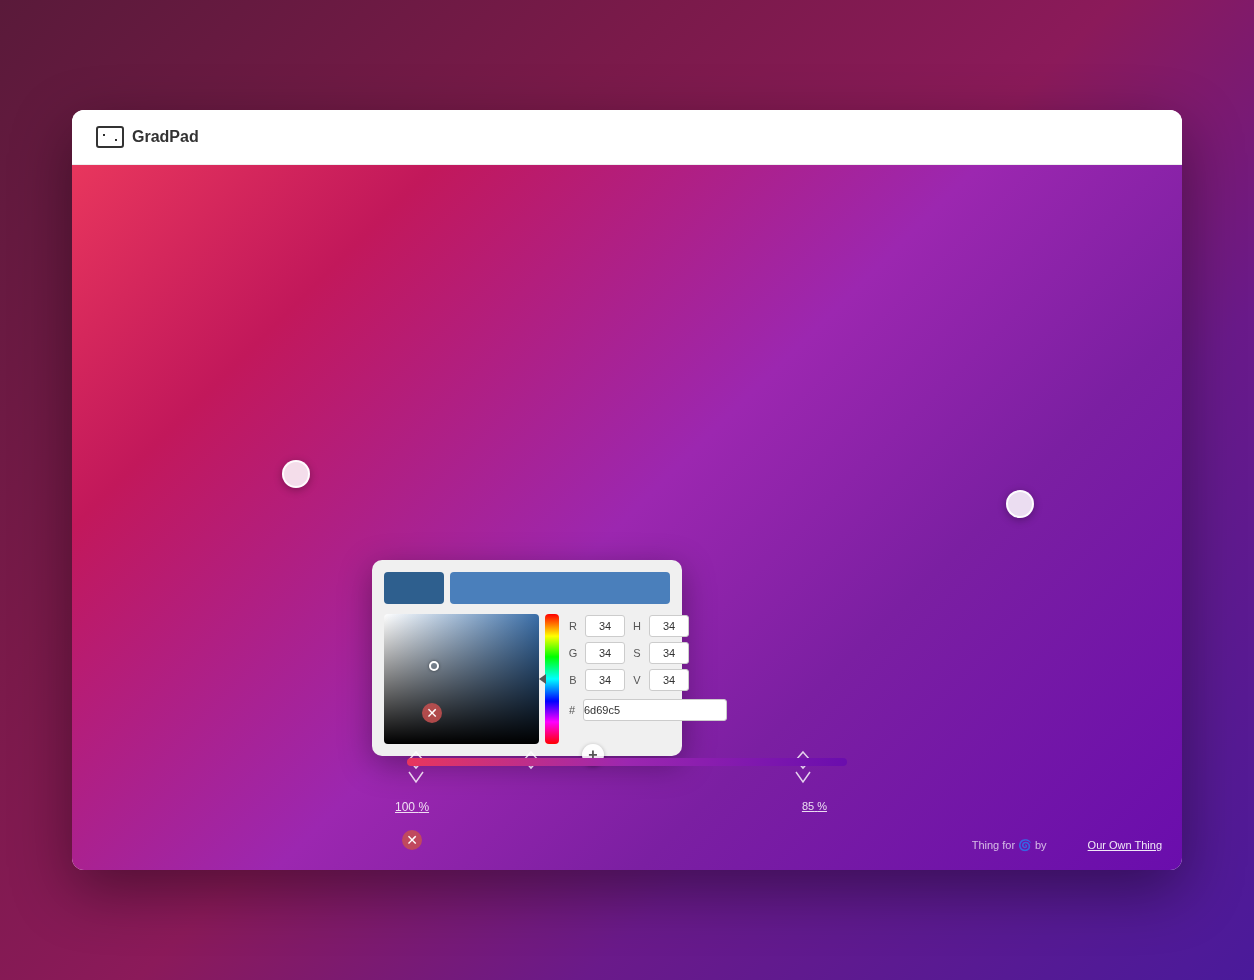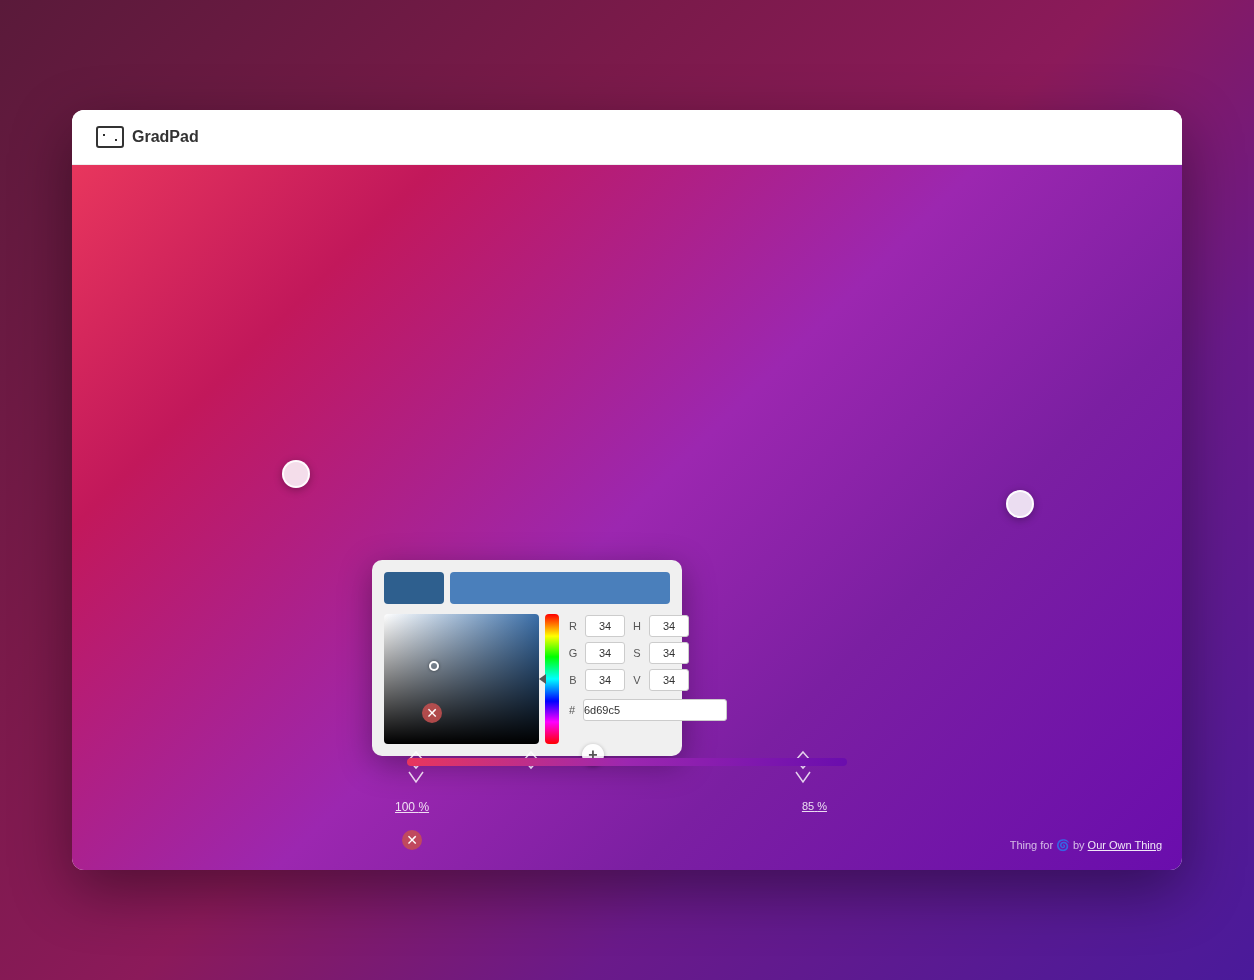--- a/index.html
+++ b/index.html
@@ -297,20 +297,21 @@
       position: absolute;
       bottom: 18px;
       right: 20px;
       font-size: 11px;
       color: rgba(255,255,255,0.7);
     }
 
     .footer-link {
       color: rgba(255,255,255,0.9);
       text-decoration: underline;
+      margin-left: 38px;
     }
 
     .footer-emoji {
       display: inline-block;
     }
   </style>
 </head>
 <body>
 
 <div class="app-window">

